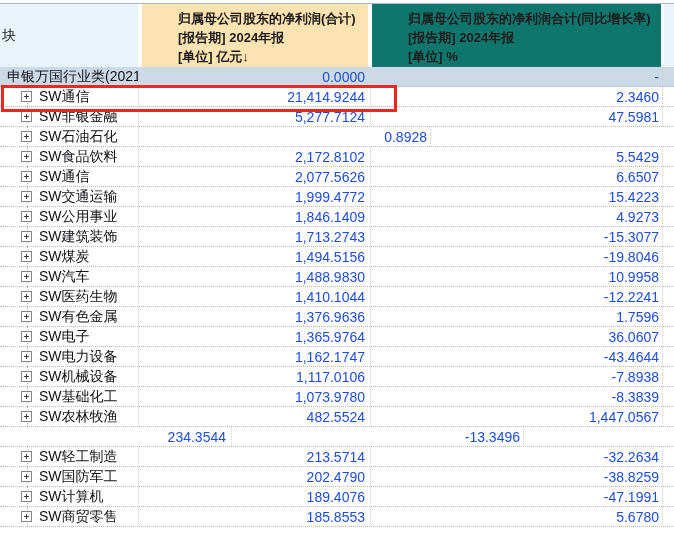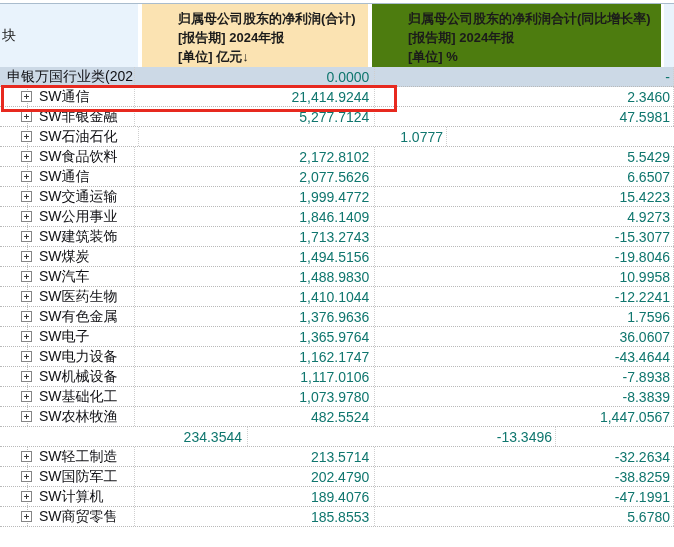--- a/index.html
+++ b/index.html
@@ -8,39 +8,39 @@
     background:#ffffff; font-family:"Liberation Sans", sans-serif;
     color:#14141c; -webkit-font-smoothing:antialiased;
   }
   .topline { position:absolute; top:3px; left:0; width:674px; height:1px; background:#a9bccd; }
 
   
   .hcell { position:absolute; top:4px; height:63px; box-sizing:border-box; }
   .h1 { left:0;   width:138px; background:#e9f3fc; display:flex; align-items:center;
         padding-left:2px; font-size:14px; color:#1b1b1b; }
   .h2 { left:142px; width:226px; background:#fbe3b2; }
-  .h3 { left:372px; width:289px; background:#4d7c0f; }
+  .h3 { left:372px; width:289px; background:#0f766e; }
   .h4 { left:664px; width:10px;  background:#e9f3fc; }
   .h2, .h3 { padding:5px 0 0 8px; font-weight:700; font-size:13px; line-height:19px; color:#1b1b1b; }
   .hline { white-space:nowrap; overflow:hidden;margin-left:28px; }
   .sort-arrow { font-weight:700; }
 
   
   .tbody { position:absolute; top:67px; left:0; width:674px; }
   .row { display:flex; height:20px; box-sizing:border-box;
          border-bottom:1px dotted #b9b9b9; align-items:stretch; font-size:14px; }
   .row.selected { background:#ccd9e6; }
   .c1 { width:139px; box-sizing:border-box; border-right:1px dotted #cfcfcf;
         display:flex; align-items:center; position:relative; overflow:hidden; }
   .c2 { width:232px; box-sizing:border-box; border-right:1px dotted #cfcfcf;
         display:flex; align-items:center; justify-content:flex-end; padding-right:5px; }
   .c3 { width:292px; box-sizing:border-box; border-right:1px dotted #cfcfcf;
         display:flex; align-items:center; justify-content:flex-end; padding-right:3px; }
   .c4 { flex:1; }
-  .num { color:#0f766e; letter-spacing:0;margin-left:16px; }
+  .num { color:#1d4ed8; letter-spacing:0; }
   .sector-label { color:#101014; white-space:nowrap; }
   .row.root-row .sector-label { margin-left:7px; }
 
   
   .tree-row .c1::before { content:""; position:absolute; left:27px; top:0; bottom:0;
         border-left:1px dotted #bdbdbd; }
   .expander {
     position:relative; z-index:1; flex:0 0 auto;
     width:11px; height:11px; margin-left:21px; margin-right:7px;
     border:1px solid #858585; box-sizing:border-box;
@@ -106,21 +106,21 @@
     </div>
     <div class="c2 num">5,277.7124</div>
     <div class="c3 num">47.5981</div>
     <div class="c4"></div>
   </div>
       <div class="row tree-row">
     <div class="c1">
       <span class="expander"></span>
       <span class="sector-label">SW石油石化</span>
     </div>
-    <div class="c3 num">1.0777</div>
+    <div class="c3 num">0.8928</div>
     <div class="c4"></div>
   </div>
       <div class="row tree-row">
     <div class="c1">
       <span class="expander"></span>
       <span class="sector-label">SW食品饮料</span>
     </div>
     <div class="c2 num">2,172.8102</div>
     <div class="c3 num">5.5429</div>
     <div class="c4"></div>

